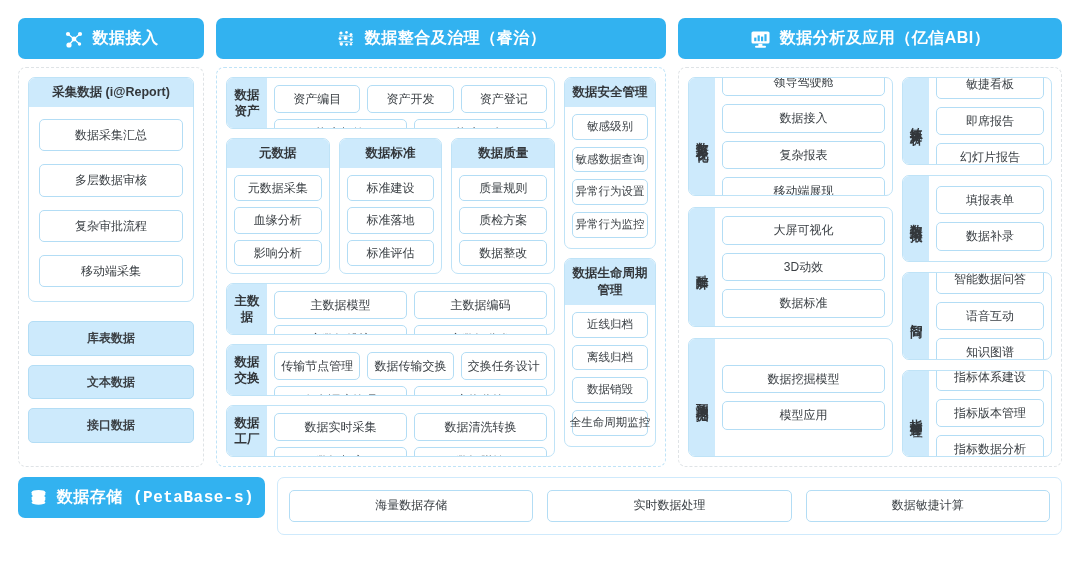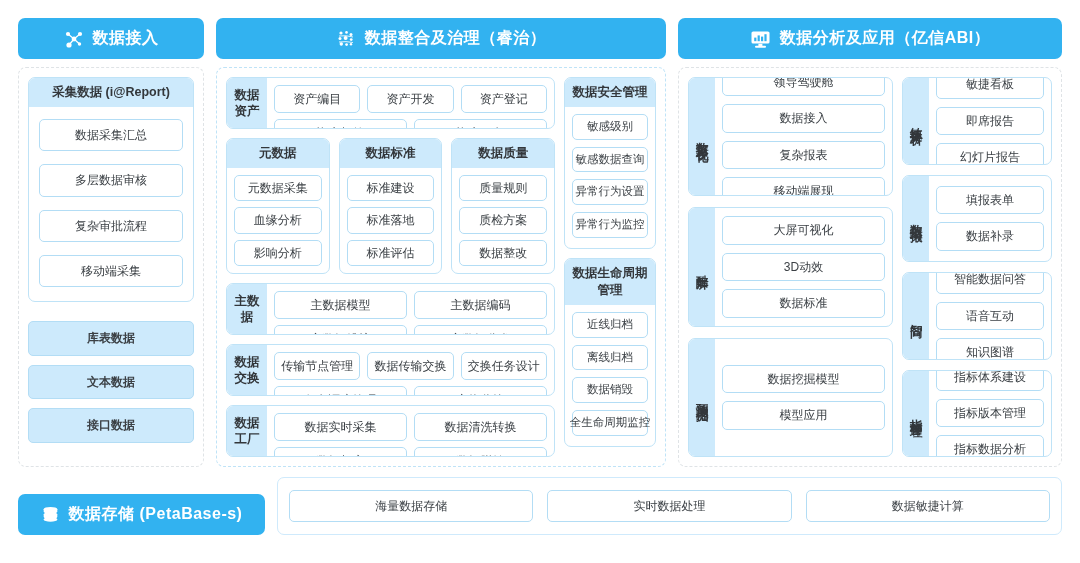--- a/index.html
+++ b/index.html
@@ -89,21 +89,21 @@
   .trio .card-bd { gap: 6px; padding: 7px; }
   .trio .pill { padding: 5px 4px; }
 
   
   .c3-left { flex: 1 1 auto; display: flex; flex-direction: column; gap: 11px; }
   .c3-right { width: 150px; display: flex; flex-direction: column; gap: 10px; }
   .c3-left .grp, .c3-right .grp { flex: 1 1 0; }
   .c3-left .grp-bd, .c3-right .grp-bd { justify-content: center; gap: 8px; }
 
   
-  .bottom { display: flex; gap: 12px; padding: 10px 18px 0 18px; align-items: flex-end; }
+  .bottom { display: flex; gap: 12px; padding: 10px 18px 0 18px; align-items: flex-start; font-family: Liberation Mono, monospace; }
   .bottom .hdr { width: 247px; flex: 0 0 auto; }
   .bot-panel {
     flex: 1 1 auto; border: 1px solid #cfeafc; border-radius: 7px; background: #fff;
     display: flex; gap: 14px; padding: 12px 11px;
   }
   .bot-panel .pill { flex: 1 1 0; padding: 8px 4px; }
 </style>
 </head>
 <body>
 

